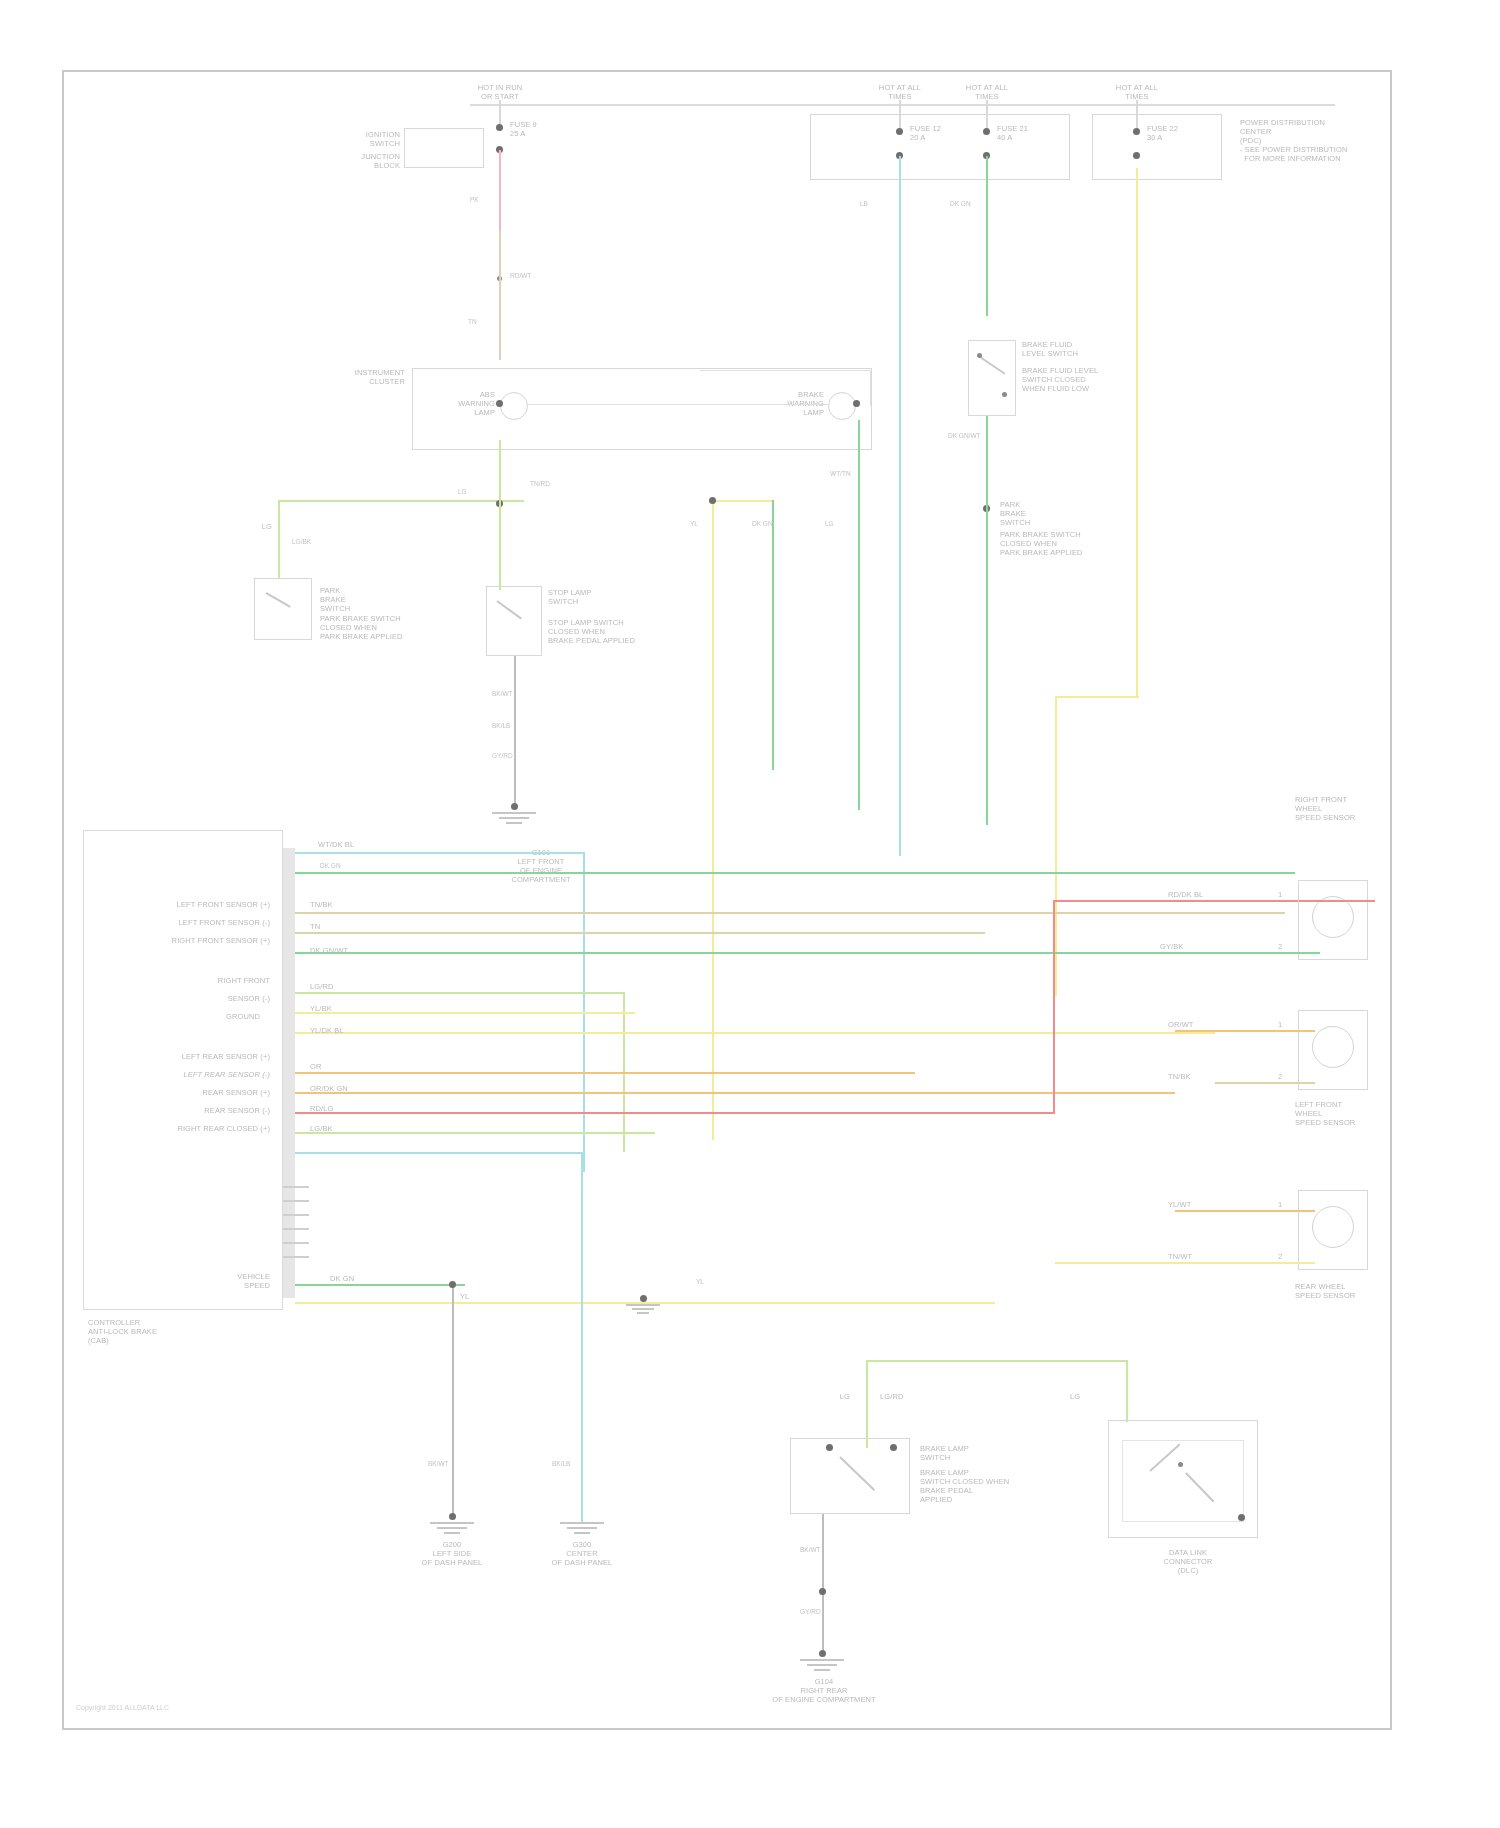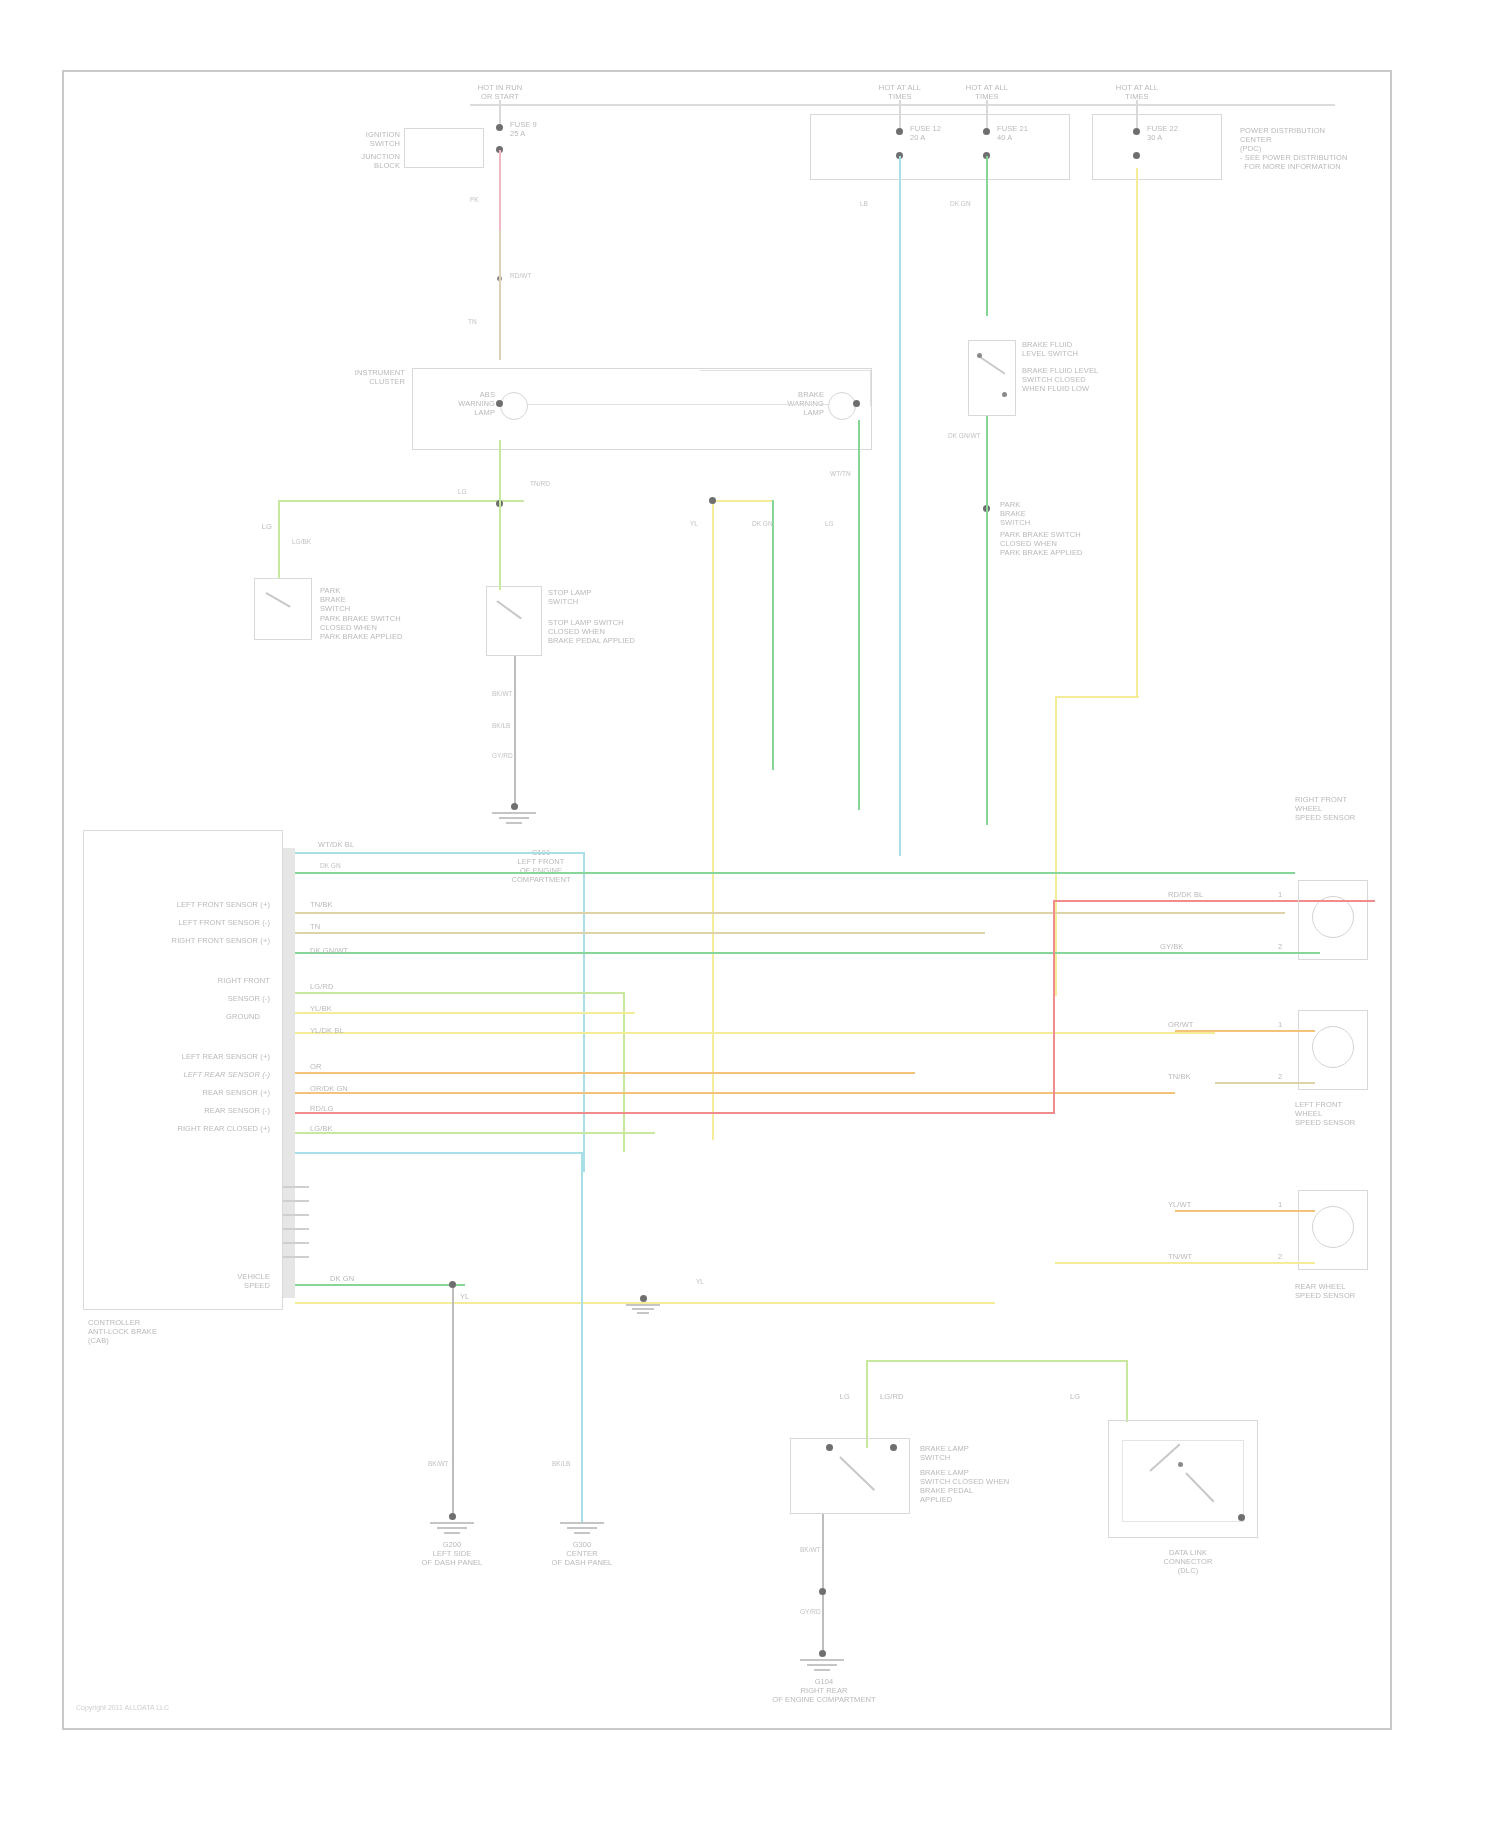--- a/index.html
+++ b/index.html
@@ -100,21 +100,21 @@
   <div class="wl" style="left:950px;top:200px;">DK GN</div>
 
   <div class="lbl c" style="left:1092px;top:83px;width:90px;">HOT AT ALL
 TIMES</div>
   <div class="w v" style="left:1136px;top:100px;height:32px;background:#d9d9d9;width:1.6px;"></div>
   <div class="box" style="left:1092px;top:114px;width:130px;height:66px;"></div>
   <div class="dot" style="left:1133px;top:128px;"></div>
   <div class="dot" style="left:1133px;top:152px;"></div>
   <div class="lbl" style="left:1147px;top:124px;width:70px;">FUSE 22
 30 A</div>
-  <div class="lbl" style="left:1240px;top:118px;width:220px;margin-top:8px;">POWER DISTRIBUTION
+  <div class="lbl" style="left:1240px;top:118px;width:220px;">POWER DISTRIBUTION
 CENTER
 (PDC)
 - SEE POWER DISTRIBUTION
   FOR MORE INFORMATION</div>
 
   <div class="w v" style="left:1136px;top:168px;height:530px;background:#f5ec9a;"></div>
   <div class="w h" style="left:1055px;top:696px;width:84px;background:#f5ec9a;"></div>
   <div class="w v" style="left:1055px;top:696px;height:300px;background:#f5ec9a;"></div>
 
   <div class="box" style="left:412px;top:368px;width:460px;height:82px;"></div>

